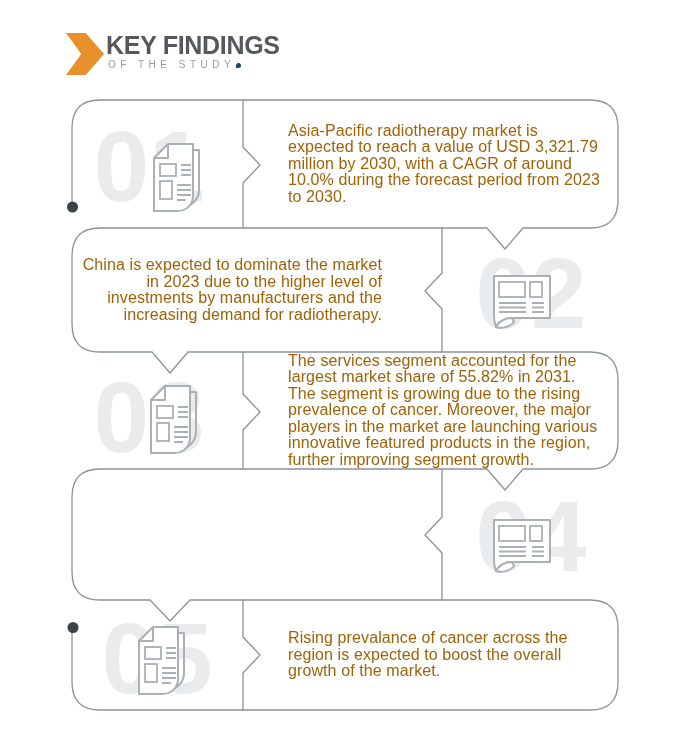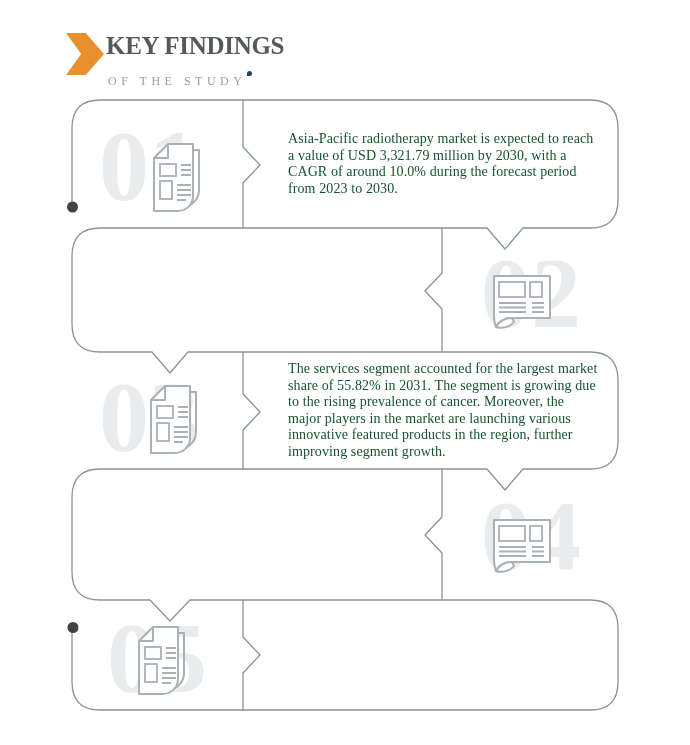--- a/index.html
+++ b/index.html
@@ -1,31 +1,31 @@
 <!DOCTYPE html>
 <html><head>
 <meta charset="utf-8">
 <style>
   html,body{margin:0;padding:0;background:#ffffff;}
   .stage{
     position:relative;width:690px;height:745px;background:#ffffff;
-    font-family:Liberation Serif, serif;overflow:hidden;
+    font-family:Liberation Sans, sans-serif;overflow:hidden;
   }
   
   .hdr{position:absolute;left:0;top:0;width:690px;height:90px;}
   .arrow{
     position:absolute;left:66px;top:33px;width:38px;height:42px;background:#E8912C;
     clip-path:polygon(0 0,52% 0,100% 50%,52% 100%,0 100%,40% 50%);
   }
   .title{
     position:absolute;left:106px;top:33px;margin:0;
     font-size:25px;font-weight:bold;color:#55595D;letter-spacing:-0.3px;line-height:1;
   }
   .subtitle-row{position:absolute;left:108px;top:60px;display:flex;align-items:center;}
-  .subtitle{font-size:12px;color:#989CA0;letter-spacing:4.5px;line-height:1;margin-top:15px;}
+  .subtitle{font-size:10px;color:#989CA0;letter-spacing:4.5px;line-height:1;}
   .subdot{width:5px;height:5px;border-radius:50% 50% 50% 0;background:#1C4660;margin-left:1px;display:inline-block;}
   
   .outline{position:absolute;left:0;top:0;z-index:2;pointer-events:none;}
   
   .bubble{position:absolute;left:72px;width:546px;}
   .b1{top:100px;height:128px;}
   .b2{top:228px;height:124px;}
   .b3{top:352px;height:117px;}
   .b4{top:469px;height:131px;}
   .b5{top:600px;height:110px;}
@@ -40,21 +40,21 @@
   .b5 .num{left:85px;top:58px;}
   .icon{position:absolute;z-index:3;transform:translate(-50%,-50%);}
   .b1 .icon{left:103px;top:78px;}
   .b2 .icon{left:450px;top:75px;}
   .b3 .icon{left:100px;top:68px;}
   .b4 .icon{left:450px;top:78px;}
   .b5 .icon{left:88px;top:61px;}
   .txt{
     position:absolute;z-index:3;top:0;height:100%;margin:0;
     display:flex;align-items:center;
-    font-size:14px;line-height:16.5px;color:#14532d;letter-spacing:0.1px;
+    font-size:16px;line-height:16.5px;color:#a16207;letter-spacing:0.1px;
   }
   .txt span{display:block;width:100%;}
   .txt-left{text-align:left;}
   .txt-right{text-align:right;justify-content:flex-end;}
   .b1 .txt{left:216px;width:312px;}
   .b2 .txt{left:5px;width:305px;}
   .b3 .txt{left:216px;width:312px;}
   .b4 .txt{left:18px;width:312px;}
   .b5 .txt{left:216px;width:315px;}
 </style>
@@ -122,20 +122,23 @@
         <path d="M4 4 H60 V46 H22 C15 46 8 50 6 55 C4 50 4 46 4 42 Z"></path>
         <path d="M22 46 C15 46 8 50 6 55 C12 57 20 55 24 50 Z"></path>
       </g>
       <g fill="none" stroke="#A9B0B6" stroke-width="1.8">
         <rect x="9" y="10" width="26" height="15"></rect>
         <rect x="40" y="10" width="12" height="15"></rect>
         <path d="M9 31 H36 M9 35.5 H36 M9 40 H36"></path>
         <path d="M42 31 H54 M42 35.5 H54 M42 40 H54"></path>
       </g>
     </svg>
+    <p class="txt txt-right">
+        <span>China is expected to dominate the market in 2023 due to the higher level of investments by manufacturers and the increasing demand for radiotherapy.</span>
+      </p>
   </section>
 
   <section class="bubble b3">
     <span class="num">03</span>
     <svg class="icon" width="52" height="72" viewBox="0 0 52 72">
       <g fill="#ffffff" stroke="#A9B0B6" stroke-width="2" stroke-linejoin="round">
         <path d="M44 8 h6 v40 c0 10 -8 17 -18 17" fill="none"></path>
         <path d="M5 16 L19 2 H44 V54 c0 9 -7 15 -16 15 H5 Z"></path>
         <path d="M19 2 V16 H5" fill="none"></path>
       </g>
@@ -175,15 +178,18 @@
         <path d="M5 16 L19 2 H44 V54 c0 9 -7 15 -16 15 H5 Z"></path>
         <path d="M19 2 V16 H5" fill="none"></path>
       </g>
       <g fill="none" stroke="#A9B0B6" stroke-width="1.8">
         <rect x="11" y="22" width="16" height="12"></rect>
         <rect x="11" y="39" width="12" height="18"></rect>
         <path d="M32 23 H42 M32 28 H42 M32 33 H42"></path>
         <path d="M28 43 H42 M28 48 H42 M28 53 H42 M28 58 H37"></path>
       </g>
     </svg>
+    <p class="txt txt-left">
+        <span>Rising prevalance of cancer across the region is expected to boost the overall growth of the market.</span>
+      </p>
   </section>
 
 </div>
 
 </body></html>

